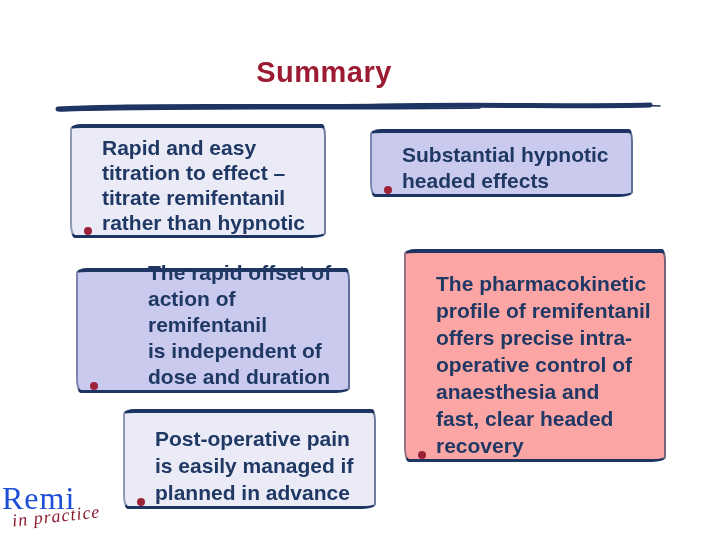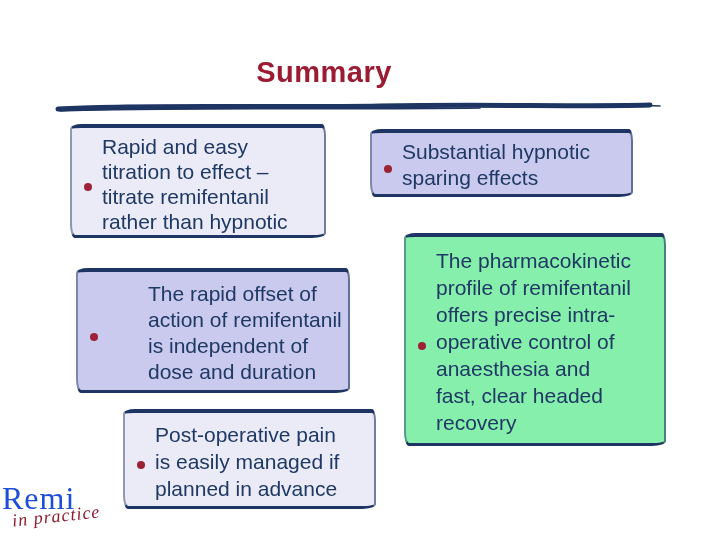--- a/index.html
+++ b/index.html
@@ -7,30 +7,31 @@
     position:relative;width:720px;height:540px;background:#ffffff;overflow:hidden;
     font-family:"Liberation Sans",sans-serif;
   }
   .title{
     position:absolute;top:56px;left:0;width:648px;text-align:center;
     font-size:29px;font-weight:bold;color:#9c1b32;letter-spacing:0.5px;
   }
   .underline-svg{position:absolute;left:50px;top:96px;}
   
   .box{
-    position:absolute;box-sizing:border-box;display:flex;align-items:center;
+    position:absolute;box-sizing:border-box;display:flex;align-items:flex-end;
     color:#1f3864;font-size:21px;
     border-style:solid;border-color:#1e3462;
     border-width:4px 2px 3px 2px;
     border-left-color:rgba(30,52,98,0.45);
     border-right-color:rgba(30,52,98,0.6);
     border-radius:12px 4px 14px 5px / 5px 12px 5px 14px;
+    font-weight:bold;
   }
   .fill-light{background:#eaebf7;}
-  .fill-lighter{background:#86efac;}
+  .fill-lighter{background:#fca5a5;margin-top:16px;}
   .fill-dark{background:#c9caed;}
   .bullet{
     flex:0 0 auto;width:8px;height:8px;border-radius:50%;background:#9b2237;
     margin:11px 10px 0 12px;
   }
   .box-text{white-space:pre-line;line-height:26px;padding-top:3px;}
   .box1{left:70px;top:124px;width:256px;height:114px;}
   .box1 .box-text{line-height:25px;padding-top:4px;}
   .box2{left:370px;top:129px;width:263px;height:68px;}
   .box3{left:76px;top:268px;width:274px;height:125px;gap:40px;}
@@ -67,21 +68,21 @@
     <span class="bullet"></span>
     <div class="box-text">Rapid and easy
 titration to effect –
 titrate remifentanil
 rather than hypnotic</div>
   </div>
 
   <div class="box box2 fill-dark">
     <span class="bullet"></span>
     <div class="box-text">Substantial hypnotic
-sparing effects</div>
+headed effects</div>
   </div>
 
   <div class="box box3 fill-dark">
     <span class="bullet"></span>
     <div class="box-text">The rapid offset of
 action of remifentanil
 is independent of
 dose and duration</div>
   </div>
 

